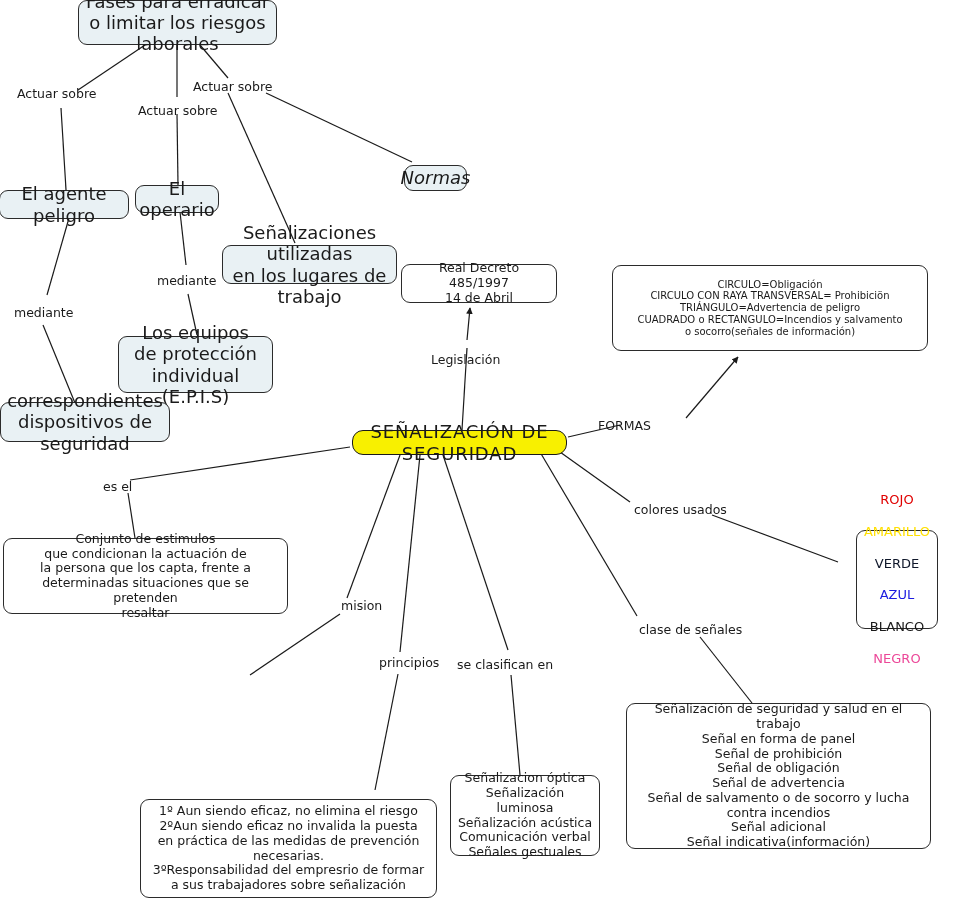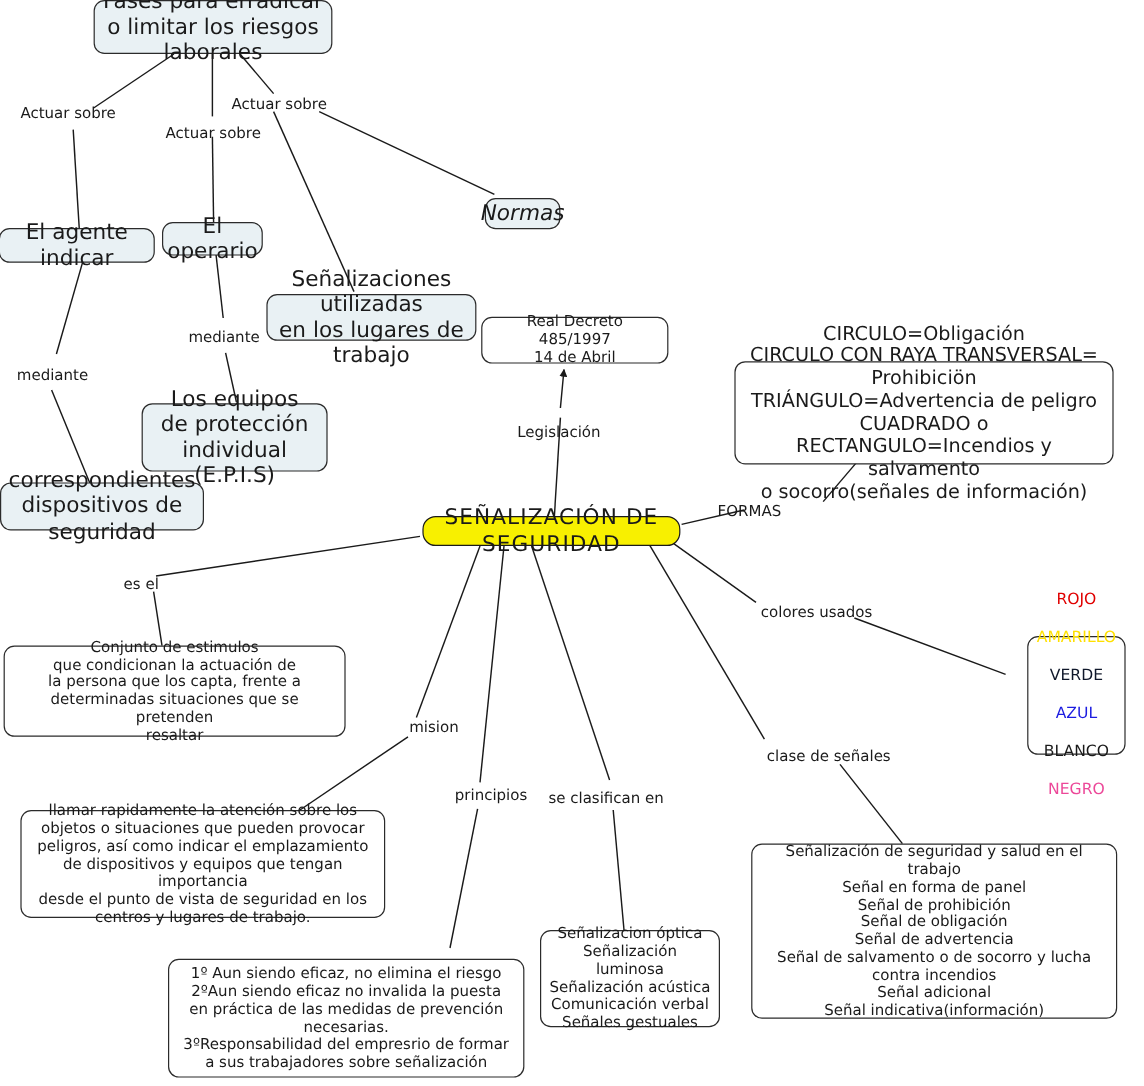--- a/index.html
+++ b/index.html
@@ -124,59 +124,53 @@
       <path d="M 712 515 L 838 562"></path>
 
       <path d="M 540 452 L 637 616"></path>
       <path d="M 700 637 L 752 703"></path>
     </g>
   </svg>
 
   <div class="node blue" style="left:78px; top:0px; width:199px; height:45px;">Fases para erradicar
 o limitar los riesgos laborales</div>
 
-  <div class="node blue" style="left:-1px; top:190px; width:130px; height:29px;">El agente indicar</div>
+  <div class="node blue" style="left:-1px; top:190px; width:130px; height:29px;">El agente peligro</div>
 
   <div class="node blue" style="left:135px; top:185px; width:84px; height:28px;">El operario</div>
 
   <div class="node blue" style="left:404px; top:165px; width:63px; height:26px;font-style:italic;">Normas</div>
 
   <div class="node blue" style="left:222px; top:245px; width:175px; height:39px;">Señalizaciones utilizadas
 en los lugares de trabajo</div>
 
   <div class="node blue" style="left:118px; top:336px; width:155px; height:57px;">Los equipos
 de protección individual
 (E.P.I.S)</div>
 
   <div class="node blue" style="left:0px; top:402px; width:170px; height:40px;">correspondientes
 dispositivos de seguridad</div>
 
   <div class="node white" style="left:401px; top:264px; width:156px; height:39px;">Real Decreto 485/1997
 14 de Abril</div>
 
-  <div class="node white" style="left:612px; top:265px; width:316px; height:86px; font-size:16px;margin-top:36px;">CIRCULO=Obligación
+  <div class="node white" style="left:612px; top:265px; width:316px; height:86px; font-size:10px;">CIRCULO=Obligación
 CIRCULO CON RAYA TRANSVERSAL= Prohibiciön
 TRIÁNGULO=Advertencia de peligro
 CUADRADO o RECTANGULO=Incendios y salvamento
 o socorro(señales de información)</div>
 
   <div class="node yellow" style="left:352px; top:430px; width:215px; height:25px;">SEÑALIZACIÓN DE SEGURIDAD</div>
 
   <div class="node white" style="left:3px; top:538px; width:285px; height:76px;">Conjunto de estimulos
 que condicionan la actuación de
 la persona que los capta, frente a
 determinadas situaciones que se pretenden
 resaltar</div>
 
-  <div class="node white" style="left:17px; top:675px; width:304px; height:90px;">llamar rapidamente la atención sobre los
-objetos o situaciones que pueden provocar
-peligros, así como indicar el emplazamiento
-de dispositivos y equipos que tengan importancia
-desde el punto de vista de seguridad en los
-centros y lugares de trabajo.</div>
 
   <div class="node white" style="left:140px; top:799px; width:297px; height:99px;">1º Aun siendo eficaz, no elimina el riesgo
 2ºAun siendo eficaz no invalida la puesta
 en práctica de las medidas de prevención
 necesarias.
 3ºResponsabilidad del empresrio de formar
 a sus trabajadores sobre señalización</div>
 
   <div class="node white" style="left:450px; top:775px; width:150px; height:81px;">Señalizacion óptica
 Señalización luminosa

